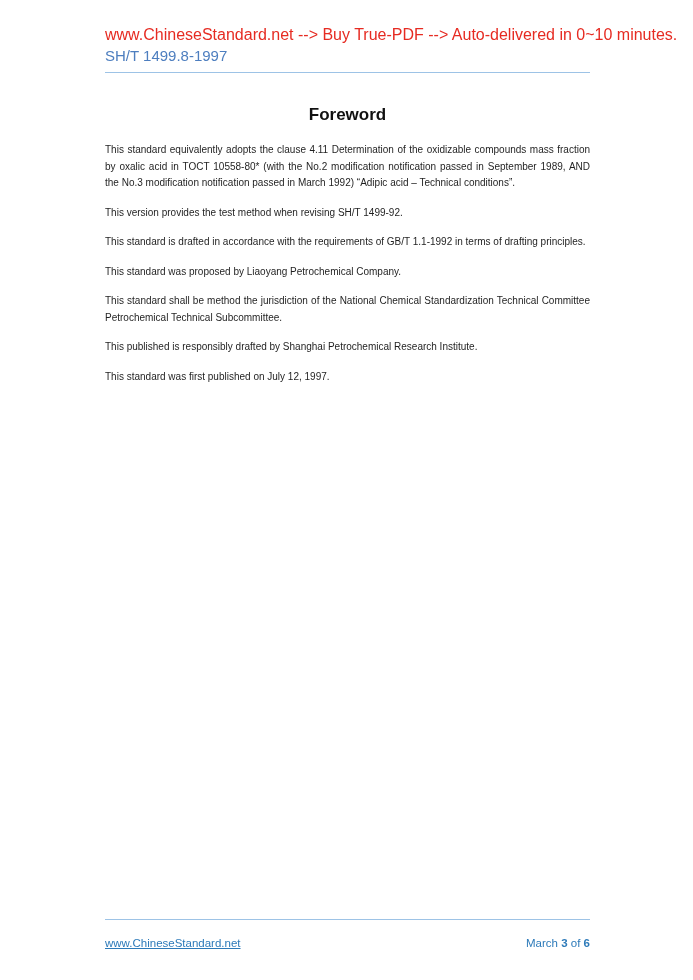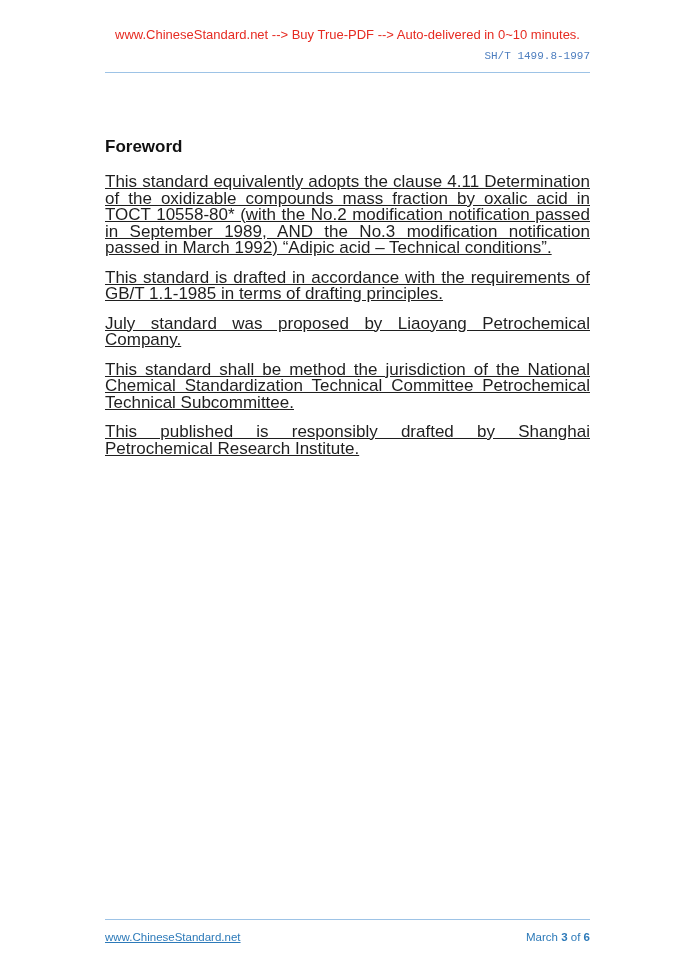--- a/index.html
+++ b/index.html
@@ -20,67 +20,66 @@
   .content {
     position: absolute;
     left: 105px;
     right: 103px;
     top: 0;
   }
   .promo {
     margin-top: 27px;
     text-align: center;
     color: #e62b22;
-    font-size: 13px;
+    font-size: 16px;
     line-height: 16px;
     white-space: nowrap;
   }
   .std-code {
     margin-top: 6px;
-    text-align: right;
+    text-align: left;
     color: #4d7ebf;
-    font-size: 11px;
+    font-size: 15px;
     line-height: 14px;
-    font-family: Liberation Mono, monospace;
   }
   .rule {
     border: none;
     border-top: 1px solid #9dc3e6;
     margin: 9px 0 0 0;
     height: 0;
   }
   .doc-title {
-    margin-top: 64px;
+    margin-top: 32px;
+    text-align: center;
     color: #111111;
     font-size: 17px;
     font-weight: bold;
     line-height: 20px;
   }
   .body-text {
     margin-top: 17px;
   }
   .body-text p {
     margin: 0 0 13px 0;
     color: #1f1f1f;
-    font-size: 17px;
+    font-size: 10px;
     line-height: 16.5px;
     text-align: justify;
-    text-decoration: underline;
   }
   .footer {
     position: absolute;
     left: 105px;
     right: 103px;
     top: 910px;
   }
   .footer-row {
     display: flex;
     justify-content: space-between;
     align-items: center;
-    margin-top: 11px;
+    margin-top: 17px;
     font-size: 11.5px;
   }
   .site-link {
     color: #2d7ab9;
     text-decoration: underline;
     cursor: pointer;
   }
   .page-indicator {
     color: #2d7ab9;
   }
@@ -98,24 +97,26 @@
     <div class="promo">www.ChineseStandard.net --&gt; Buy True-PDF --&gt; Auto-delivered in 0~10 minutes.</div>
 
     <div class="std-code">SH/T 1499.8-1997</div>
 
     <hr class="rule">
 
     <div class="doc-title">Foreword</div>
 
     <div class="body-text">
       <p>This standard equivalently adopts the clause 4.11 Determination of the oxidizable compounds mass fraction by oxalic acid in TOCT 10558-80* (with the No.2 modification notification passed in September 1989, AND the No.3 modification notification passed in March 1992) “Adipic acid – Technical conditions”.</p>
-      <p>This standard is drafted in accordance with the requirements of GB/T 1.1-1985 in terms of drafting principles.</p>
-      <p>July standard was proposed by Liaoyang Petrochemical Company.</p>
+      <p>This version provides the test method when revising SH/T 1499-92.</p>
+      <p>This standard is drafted in accordance with the requirements of GB/T 1.1-1992 in terms of drafting principles.</p>
+      <p>This standard was proposed by Liaoyang Petrochemical Company.</p>
       <p>This standard shall be method the jurisdiction of the National Chemical Standardization Technical Committee Petrochemical Technical Subcommittee.</p>
       <p>This published is responsibly drafted by Shanghai Petrochemical Research Institute.</p>
+      <p>This standard was first published on July 12, 1997.</p>
     </div>
 
   </div>
 
   <div class="footer">
     <hr class="rule">
     <div class="footer-row">
       <span class="site-link">www.ChineseStandard.net</span>
       <span class="page-indicator">
         <span>March</span>

